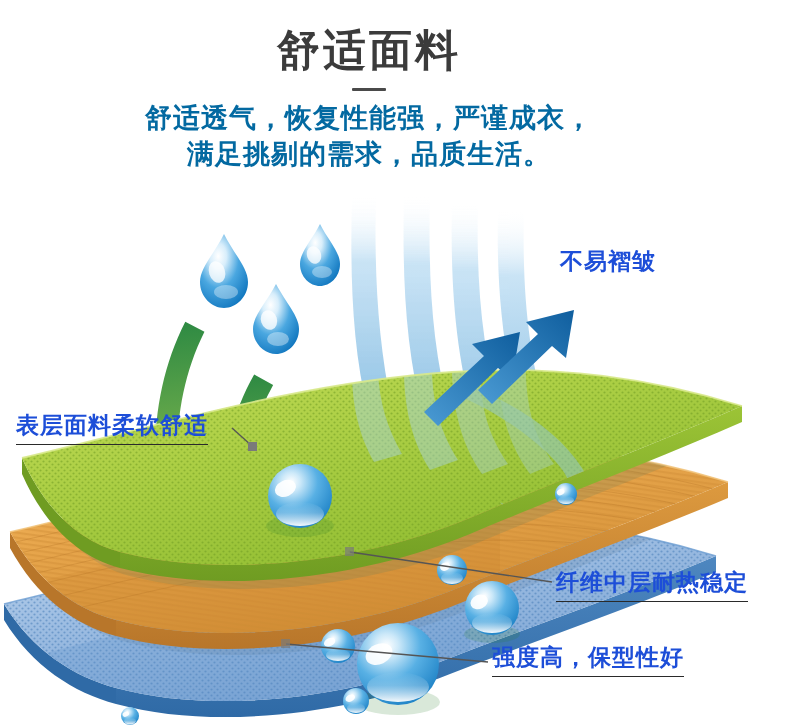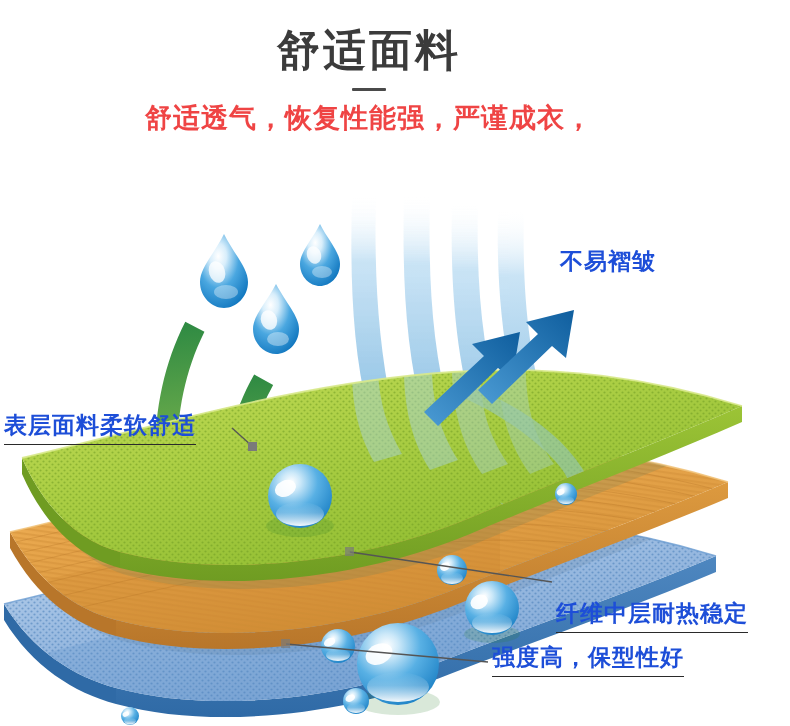--- a/index.html
+++ b/index.html
@@ -40,21 +40,21 @@
     height: 3px;
     background: #4a4a4a;
     margin: 14px auto 10px auto;
     border-radius: 1px;
   }
   .subtitle {
     margin: 0;
     font-size: 27px;
     line-height: 1.33;
     font-weight: 700;
-    color: #ef4444;
+    color: #0369a1;
     letter-spacing: 1px;
   }
   .subtitle .line2 { display: block; }
 
   
   .stage {
     position: absolute;
     left: 0;
     top: 196px;
     width: 790px;
@@ -70,48 +70,48 @@
     color: #1d4ed8;
     letter-spacing: 1px;
     white-space: nowrap;
     line-height: 1.3;
   }
   .callout.underlined {
     border-bottom: 1.6px solid #2a2a2a;
     padding-bottom: 3px;
   }
   #callout-surface {
-    left: 4px;
+    left: 16px;
     top: 411px;
   }
   #callout-wrinkle {
     left: 560px;
     top: 247px;
   }
   #callout-wrinkle .line2 { display: block; }
   #callout-middle {
     left: 556px;
     top: 568px;
-    margin-top: 31px;
   }
   #callout-bottom {
     left: 492px;
     top: 643px;
   }
 </style>
 </head>
 <body>
 
 <div id="page">
 
   <div class="header">
     <h1 class="main-title">舒适面料</h1>
     <div class="title-divider"></div>
     <p class="subtitle">
       <span>舒适透气，恢复性能强，严谨成衣，</span>
+      <span class="line2">满足挑剔的需求，品质生活。</span>
     </p>
   </div>
 
   <div class="stage">
     <svg width="790" height="530" viewBox="0 0 790 530" xmlns="http://www.w3.org/2000/svg">
       <defs>
 
         <pattern id="dotMesh" width="6" height="6" patternUnits="userSpaceOnUse">
           <rect width="6" height="6" fill="none"></rect>
           <circle cx="1.5" cy="1.5" r="1.1" fill="#6f9c22" opacity="0.55"></circle>

